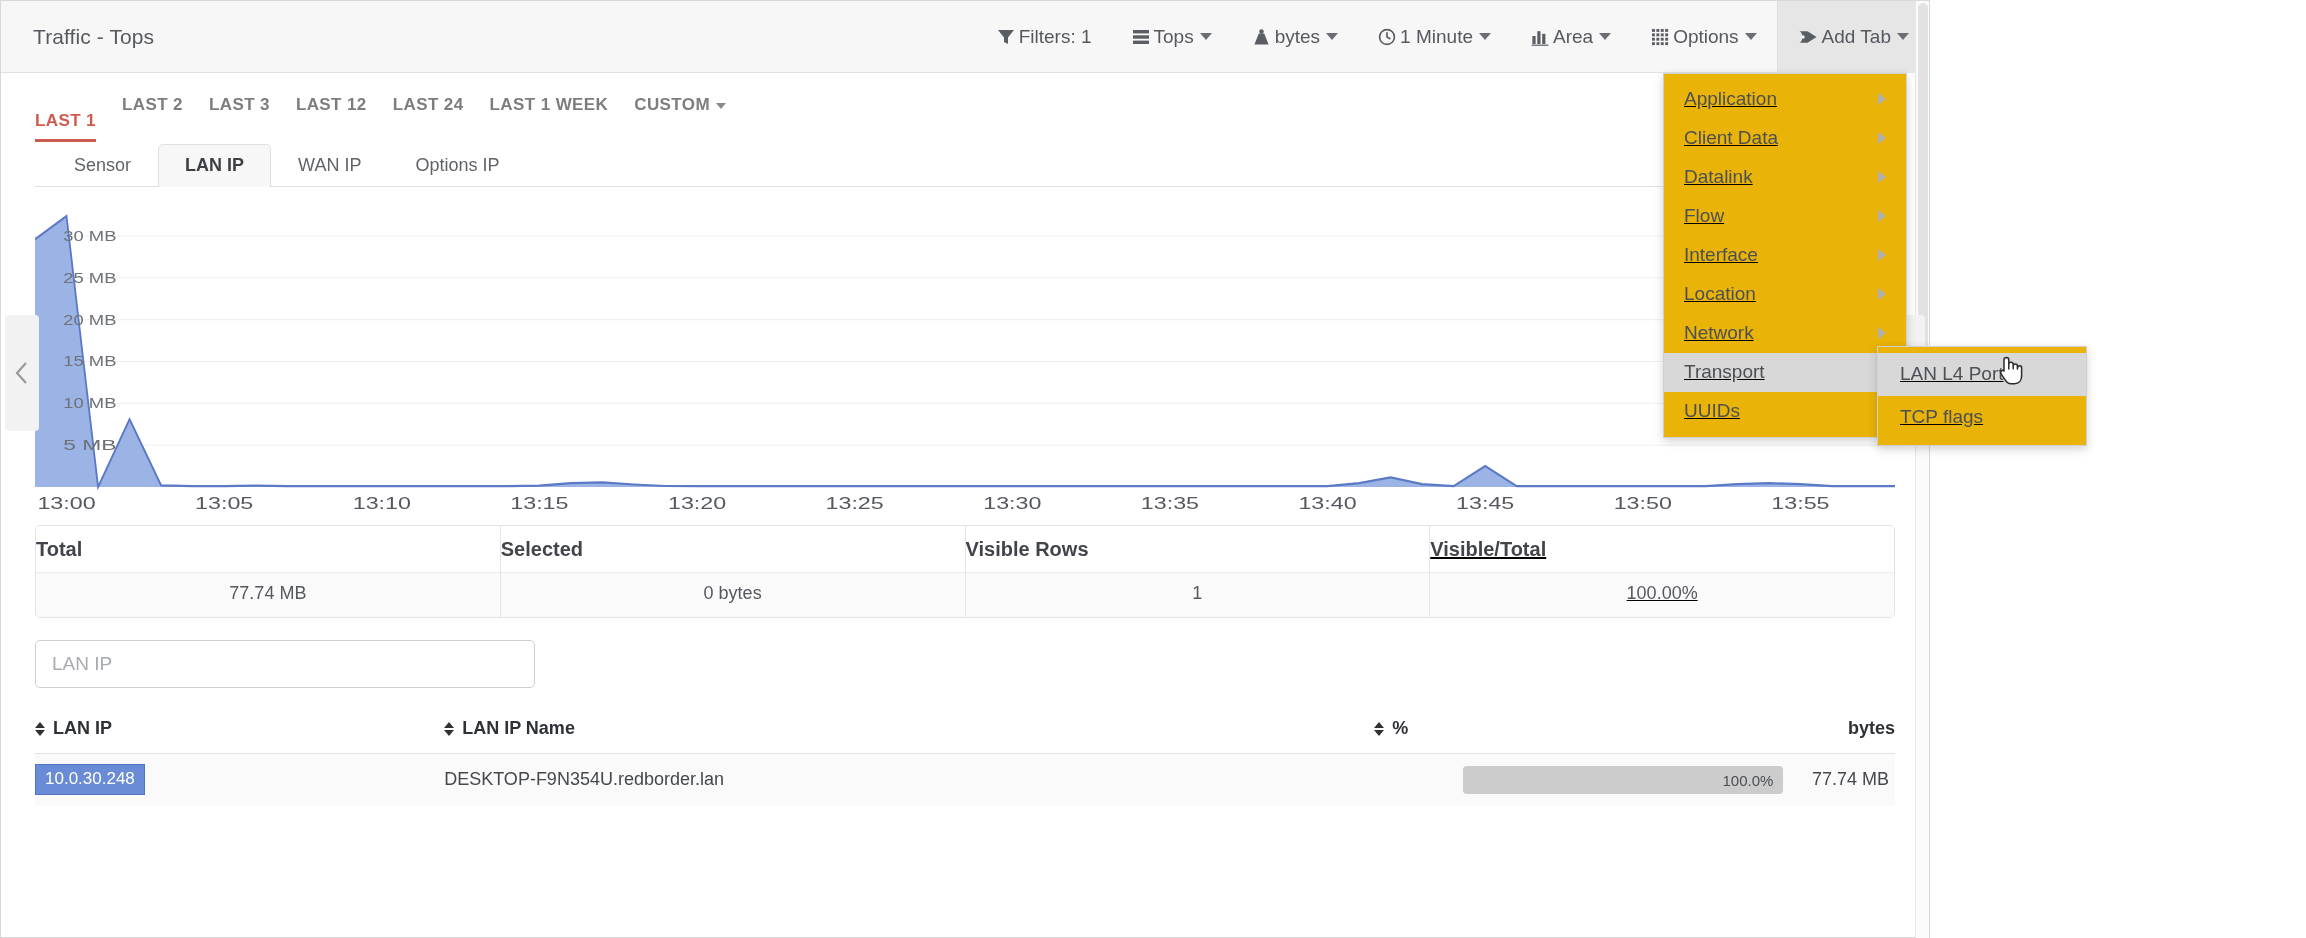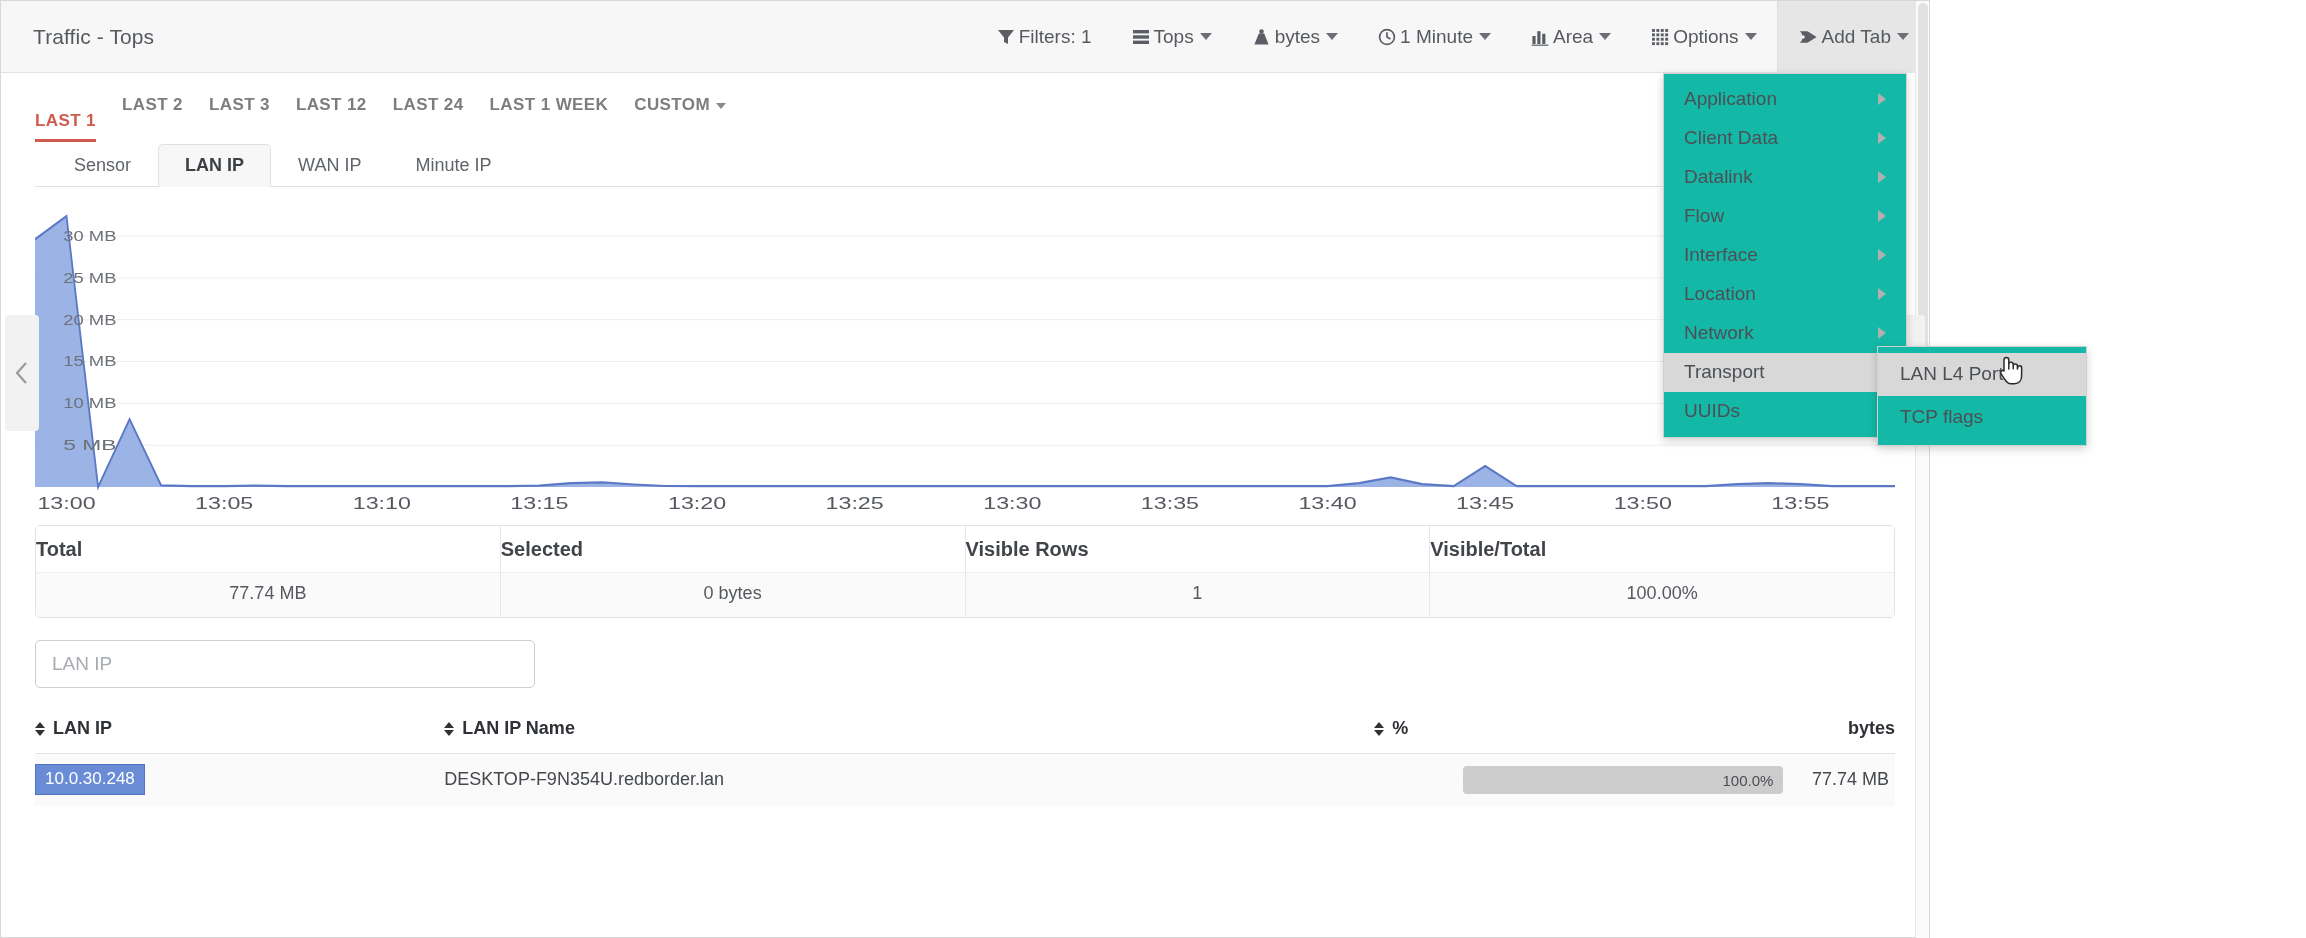--- a/index.html
+++ b/index.html
@@ -156,21 +156,21 @@
     margin: 12px 34px 0 34px;
     border: 1px solid #e2e2e2;
     border-radius: 5px;
     display: flex;
     overflow: hidden;
   }
   .summary-cell {
     flex: 1;
     border-right: 1px solid #e6e6e6;
   }
-  .summary-cell:last-child { border-right: none; }
+  .summary-cell:last-child { border-right: none; text-decoration: underline; }
   .summary-label {
     text-align: left;
     font-size: 20px;
     font-weight: bold;
     color: #41454a;
     padding: 12px 0 11px 0;
     background: #ffffff;
   }
   .summary-value {
     text-align: center;
@@ -257,25 +257,26 @@
     right: 10px; top: 50%;
     transform: translateY(-50%);
     font-size: 15px;
     color: #4a4e53;
   }
   .col-bytes { text-align: right; padding-right: 6px !important; }
 
   
   .menu {
     position: absolute;
-    background: #14b8a6;
+    background: #eab308;
     border: 1px solid #d0d0d0;
     box-shadow: 0 3px 9px rgba(0,0,0,.18);
     z-index: 50;
     padding: 6px 0;
+    text-decoration: underline;
   }
   #main-menu { top: 72px; right: 22px; width: 244px; }
   .menu-item {
     display: flex;
     align-items: center;
     padding: 8px 20px 9px 20px;
     font-size: 19px;
     color: #4c5055;
     cursor: pointer;
     white-space: nowrap;
@@ -417,21 +418,21 @@
       <div class="period"><span>LAST 12</span></div>
       <div class="period"><span>LAST 24</span></div>
       <div class="period"><span>LAST 1 WEEK</span></div>
       <div class="period"><span>CUSTOM</span><span class="caret-sm"></span></div>
     </div>
 
   <div class="subtabs" id="subtabs">
       <div class="subtab">Sensor</div>
       <div class="subtab selected">LAN IP</div>
       <div class="subtab">WAN IP</div>
-      <div class="subtab">Minute IP</div>
+      <div class="subtab">Options IP</div>
     </div>
 
   <div class="chart-wrap">
     <div class="nav-arrow left">
       <svg width="16" height="26" viewBox="0 0 16 26">
         <polyline points="12,3 3,13 12,23" fill="none" stroke="#9a9a9a" stroke-width="2.2"></polyline>
       </svg>
     </div>
     <div class="nav-arrow right">
       <svg width="16" height="26" viewBox="0 0 16 26">

